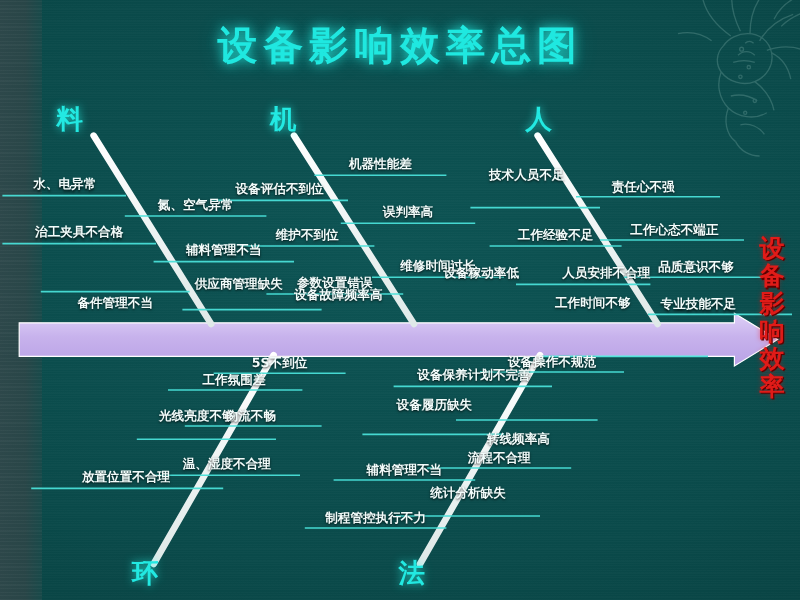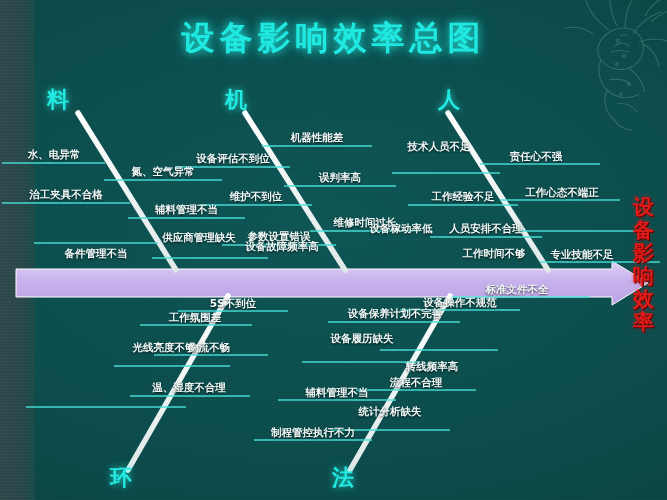--- a/index.html
+++ b/index.html
@@ -228,31 +228,32 @@
   <div class="cause nowrap" style="left:284px;top:171px;width:112px;">误判率高</div>
   <div class="cause nowrap" style="left:310px;top:216px;width:110px;">维修时间过长</div>
   <div class="cause nowrap" style="left:222px;top:230px;width:114px;">参数设置错误</div>
   <div class="cause" style="left:346px;top:222px;width:76px;margin-left:17px;">设备稼动率低</div>
   <div class="cause" style="left:236px;top:240px;width:92px;">设备故障频率高</div>
 
   <div class="cause" style="left:400px;top:140px;width:78px;">技术人员不足</div>
   <div class="cause nowrap" style="left:484px;top:150px;width:104px;">责任心不强</div>
   <div class="cause nowrap" style="left:408px;top:190px;width:110px;">工作经验不足</div>
   <div class="cause nowrap" style="left:504px;top:186px;width:116px;">工作心态不端正</div>
-  <div class="cause nowrap" style="left:430px;top:222px;width:112px;">人员安排不合理</div>
+  <div class="cause nowrap" style="left:430px;top:222px;width:112px;text-align:right;">人员安排不合理</div>
+  <div class="cause nowrap" style="left:522px;top:217px;width:116px;">品质意识不够</div>
   <div class="cause nowrap" style="left:446px;top:247px;width:96px;">工作时间不够</div>
   <div class="cause nowrap" style="left:524px;top:248px;width:116px;">专业技能不足</div>
 
   <div class="cause nowrap" style="left:178px;top:297px;width:110px;">5S不到位</div>
   <div class="cause nowrap" style="left:140px;top:311px;width:110px;text-align:center;">工作氛围差</div>
   <div class="cause nowrap" style="left:154px;top:341px;width:110px;">物流不畅</div>
   <div class="cause" style="left:122px;top:341px;width:84px;">光线亮度不够</div>
   <div class="cause nowrap" style="left:130px;top:381px;width:118px;">温、湿度不合理</div>
-
-  <div class="cause nowrap" style="left:452px;top:283px;width:130px;">标准文件不全</div>
+  <div class="cause nowrap" style="left:26px;top:392px;width:158px;">放置位置不合理</div>
+
   <div class="cause nowrap" style="left:328px;top:307px;width:134px;">设备保养计划不完善</div>
   <div class="cause nowrap" style="left:400px;top:296px;width:120px;">设备操作不规范</div>
   <div class="cause" style="left:318px;top:332px;width:88px;">设备履历缺失</div>
   <div class="cause" style="left:394px;top:360px;width:76px;text-align:center;">转线频率高</div>
   <div class="cause nowrap" style="left:278px;top:386px;width:118px;">辅料管理不当</div>
   <div class="cause nowrap" style="left:356px;top:376px;width:120px;">流程不合理</div>
   <div class="cause nowrap" style="left:254px;top:426px;width:118px;">制程管控执行不力</div>
   <div class="cause" style="left:348px;top:405px;width:84px;">统计分析缺失</div>
 
   <div class="redtitle">

